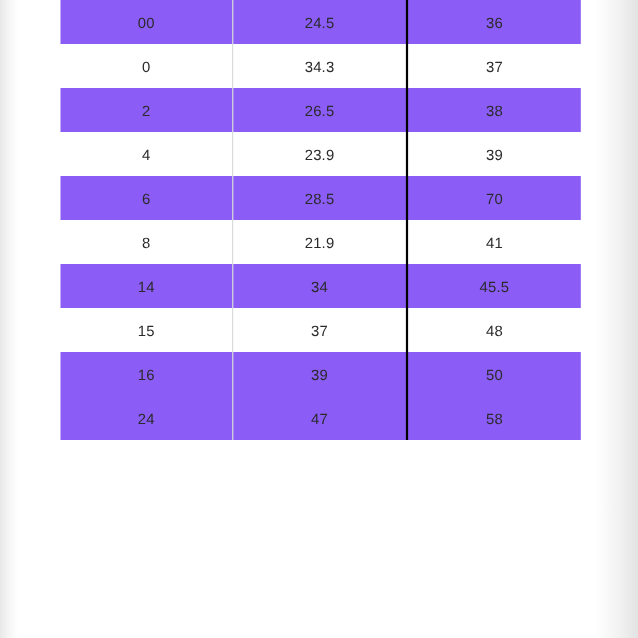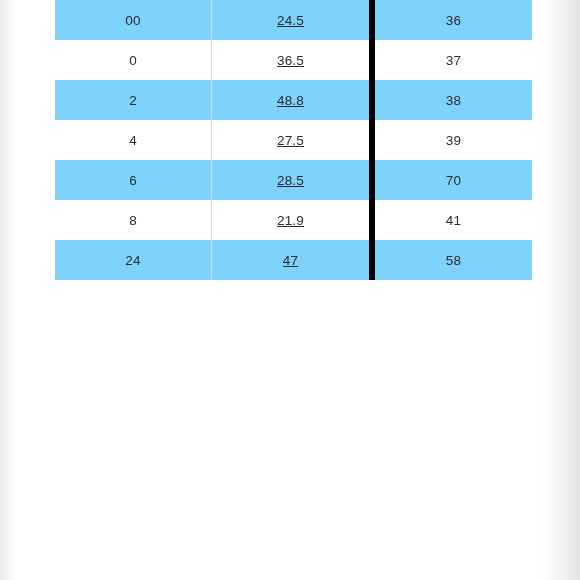--- a/index.html
+++ b/index.html
@@ -53,34 +53,33 @@
     height: 40px;
     text-align: center;
     vertical-align: middle;
     font-size: 13.5px;
     color: #2b2b2b;
     font-family: "Liberation Sans", sans-serif;
     padding: 0;
     letter-spacing: 0.2px;
   }
   tr.row-odd td {
-    background: #7dd3fc;
+    background: #8b5cf6;
   }
   tr.row-even td {
     background: #ffffff;
   }
   
   table.size-table td.col-0 {
     width: 156px;
     border-right: 1px solid #d8d8d8;
   }
   table.size-table td.col-1 {
     width: 157px;
-    border-right: 6px solid #000000;
-    text-decoration: underline;
+    border-right: 2px solid #000000;
   }
   table.size-table td.col-2 {
     width: 157px;
   }
 </style>
 </head>
 <body>
 
 <div class="page">
   <div class="edge-shade-left"></div>
@@ -89,44 +88,59 @@
   <div class="table-wrap">
     <table class="size-table">
       <tbody>
         <tr class="row-odd">
           <td class="col-0">00</td>
           <td class="col-1">24.5</td>
           <td class="col-2">36</td>
         </tr>
         <tr class="row-even">
           <td class="col-0">0</td>
-          <td class="col-1">36.5</td>
+          <td class="col-1">34.3</td>
           <td class="col-2">37</td>
         </tr>
         <tr class="row-odd">
           <td class="col-0">2</td>
-          <td class="col-1">48.8</td>
+          <td class="col-1">26.5</td>
           <td class="col-2">38</td>
         </tr>
         <tr class="row-even">
           <td class="col-0">4</td>
-          <td class="col-1">27.5</td>
+          <td class="col-1">23.9</td>
           <td class="col-2">39</td>
         </tr>
         <tr class="row-odd">
           <td class="col-0">6</td>
           <td class="col-1">28.5</td>
           <td class="col-2">70</td>
         </tr>
         <tr class="row-even">
           <td class="col-0">8</td>
           <td class="col-1">21.9</td>
           <td class="col-2">41</td>
         </tr>
         <tr class="row-odd">
+          <td class="col-0">14</td>
+          <td class="col-1">34</td>
+          <td class="col-2">45.5</td>
+        </tr>
+        <tr class="row-even">
+          <td class="col-0">15</td>
+          <td class="col-1">37</td>
+          <td class="col-2">48</td>
+        </tr>
+        <tr class="row-odd">
+          <td class="col-0">16</td>
+          <td class="col-1">39</td>
+          <td class="col-2">50</td>
+        </tr>
+        <tr class="row-odd">
           <td class="col-0">24</td>
           <td class="col-1">47</td>
           <td class="col-2">58</td>
         </tr>
       </tbody>
     </table>
   </div>
 </div>
 
 </body></html>

